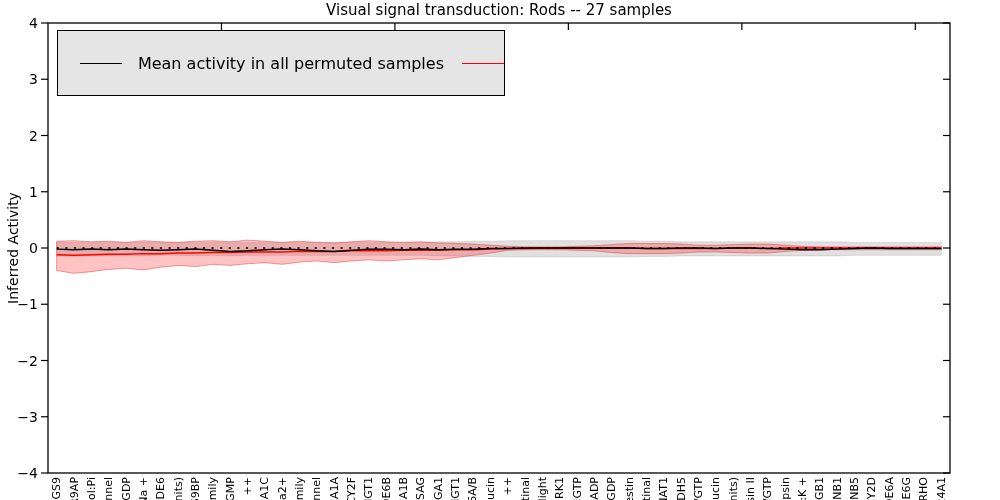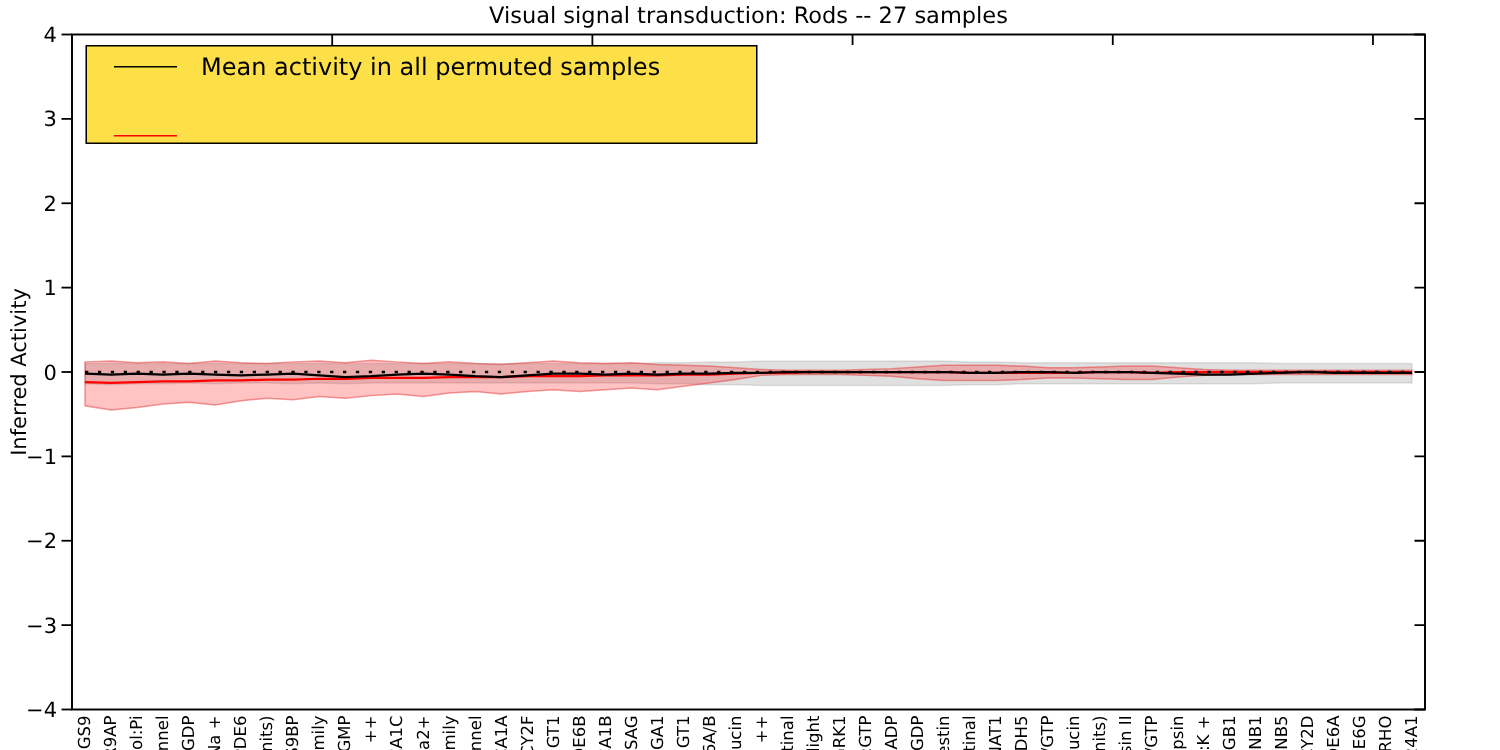--- a/index.html
+++ b/index.html
@@ -7,22 +7,22 @@
     position:relative;width:963px;height:500px;background:#ffffff;
     font-family:"DejaVu Sans","Liberation Sans",sans-serif;overflow:hidden;
   }
   #chart-title{
     position:absolute;left:48px;top:1px;width:902px;text-align:center;
     font-size:15px;color:#000;
   }
   #plot-svg{position:absolute;left:0;top:0;}
   #legend{
     position:absolute;left:57px;top:30px;width:448px;height:66px;
-    border:1.3px solid #000;background:#fde047;box-sizing:border-box;
-    display:flex;flex-direction:column;justify-content:space-between;padding:4px 0;
+    border:1.3px solid #000;background:#e5e5e5;box-sizing:border-box;
+    display:flex;flex-direction:row;justify-content:flex-end;padding:4px 0;
   }
   .legend-row{display:flex;align-items:center;gap:16px;padding-left:18px;}
   .legend-swatch{width:42px;height:0;border-top:1.6px solid #000;flex:0 0 auto;}
   .legend-label{font-size:16px;color:#000;white-space:nowrap;}
   #x-axis-label{
     position:absolute;left:48px;top:504px;width:902px;text-align:right;
     font-size:14px;color:#000;font-style:italic;
   }
 </style>
 </head>

